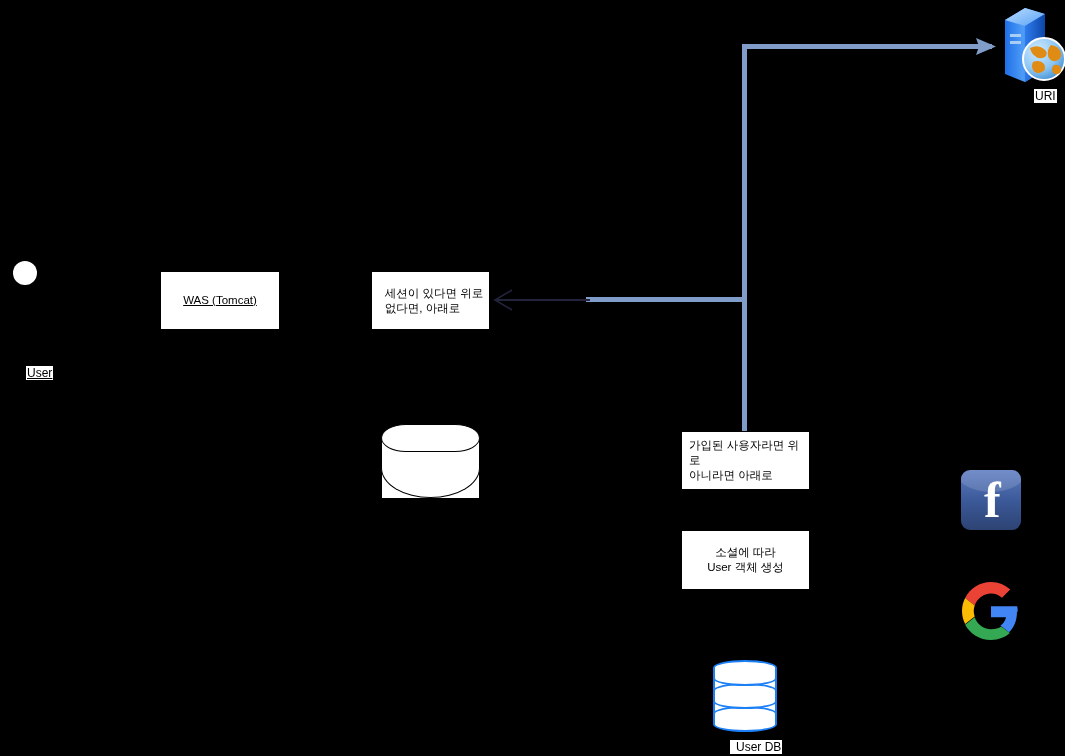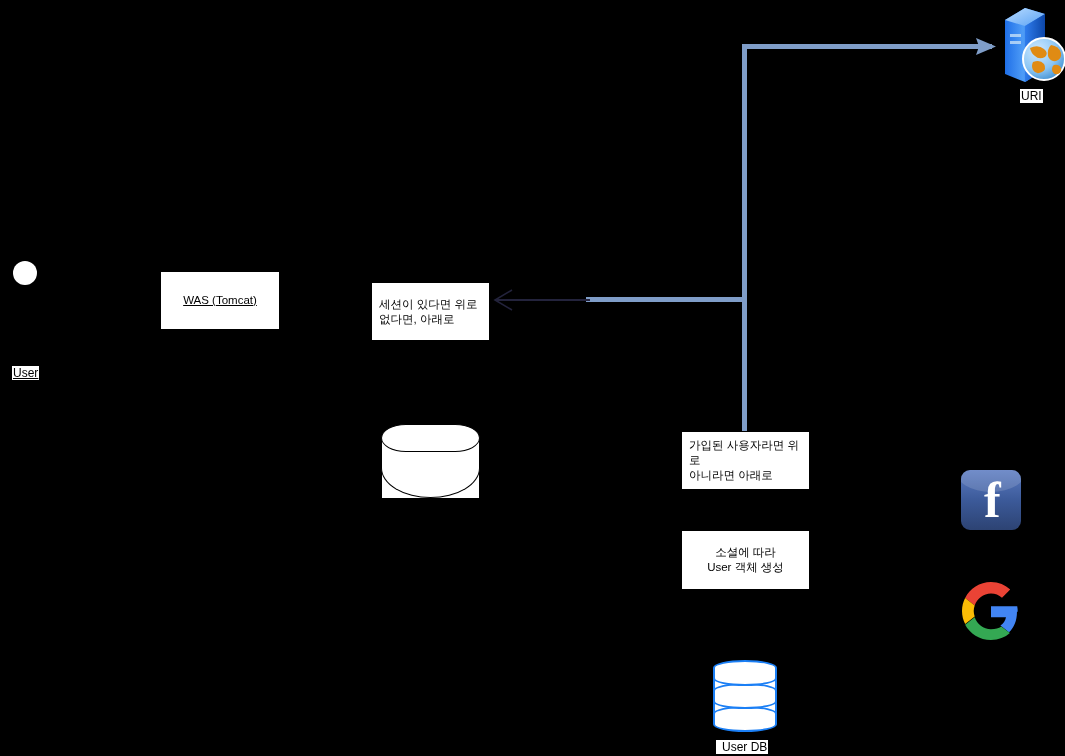--- a/index.html
+++ b/index.html
@@ -9,21 +9,21 @@
 
   
   .box{position:absolute;background:#ffffff;border:1px solid #000000;
        box-sizing:border-box;color:#000000;font-size:11.5px;line-height:15px;
        display:flex;flex-direction:column;justify-content:center;}
   .box.center{align-items:center;text-align:center;}
   .box.left{align-items:flex-start;text-align:left;padding-left:7px;}
   .box span{display:block;white-space:pre-line;}
 
   .tag{position:absolute;background:#ffffff;color:#000000;font-size:12px;
-       line-height:14px;padding:0 1px;white-space:nowrap;}
+       line-height:14px;padding:0 1px;white-space:nowrap;margin-left:14px;}
 
   
   .ln{position:absolute;background:#7f9dc8;}
   .ln-dark{position:absolute;background:#23233c;}
 
   svg.ovl{position:absolute;left:0;top:0;width:1065px;height:756px;overflow:visible;}
 
   
   .actor-head{position:absolute;width:24px;height:24px;border-radius:50%;
               background:#ffffff;}
@@ -83,21 +83,21 @@
     <polyline points="512,290 495,300 512,310" fill="none" stroke="#23233c" stroke-width="1.6"></polyline>
   </svg>
 
   <div class="actor-head" style="left:13px;top:261px;"></div>
   <div class="tag" style="left:12px;top:366px;text-decoration:underline;">User</div>
 
   <div class="box center" style="left:160px;top:271px;width:120px;height:59px;text-decoration:underline;">
     <span>WAS (Tomcat)</span>
   </div>
 
-  <div class="box left" style="left:371px;top:282px;width:119px;height:59px;">
+  <div class="box left" style="left:371px;top:271px;width:119px;height:59px;align-items:center;">
     <span>세션이 있다면 위로
 없다면, 아래로</span>
   </div>
 
   <div class="box center" style="left:681px;top:530px;width:129px;height:60px;">
     <span>소셜에 따라
 User 객체 생성</span>
   </div>
 
   <div class="box left" style="left:681px;top:431px;width:129px;height:59px;">

